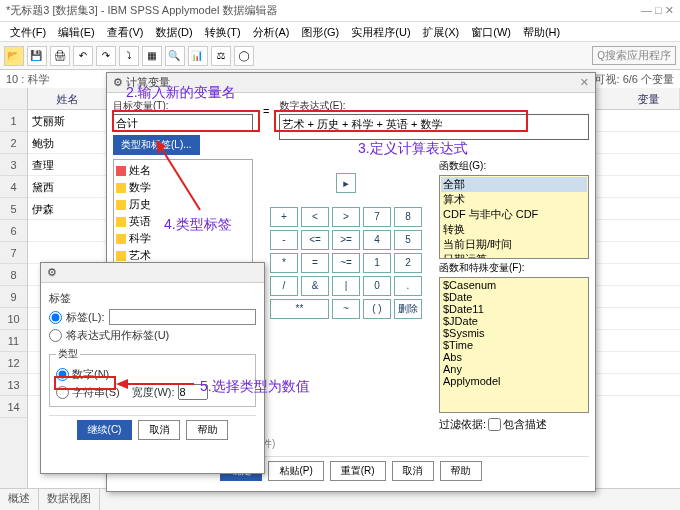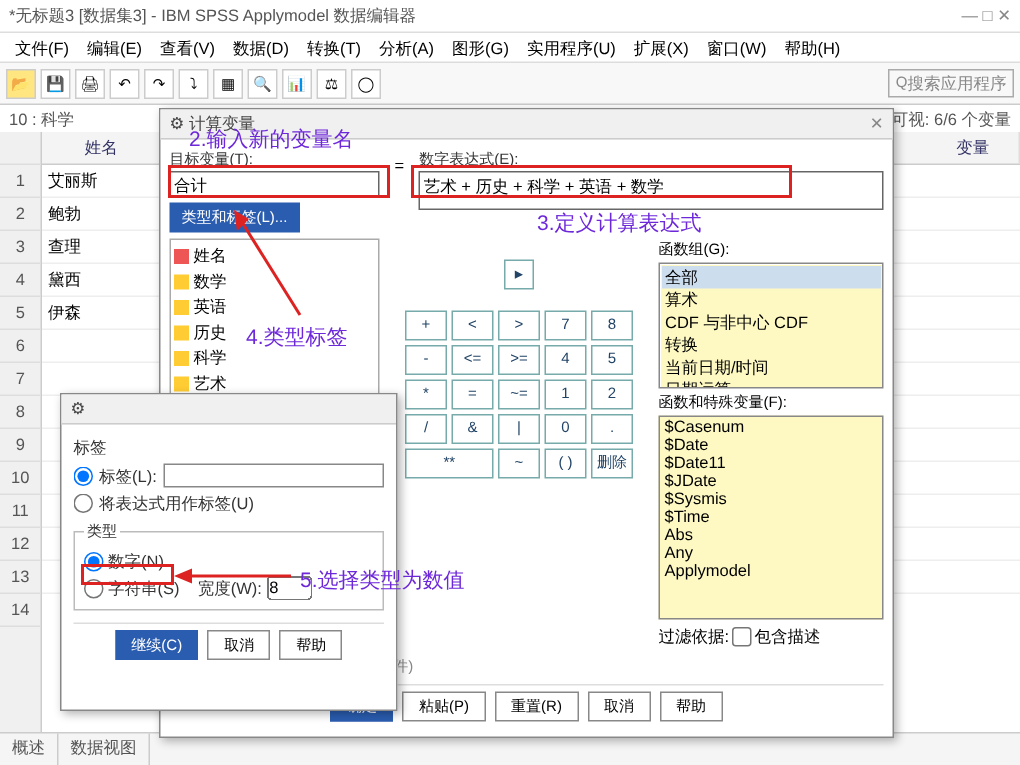--- a/index.html
+++ b/index.html
@@ -209,25 +209,25 @@
         <div>
             <span class="vico nom"></span>
             <span>姓名</span>
           </div>
         <div>
             <span class="vico sc"></span>
             <span>数学</span>
           </div>
         <div>
             <span class="vico sc"></span>
+            <span>历史</span>
+          </div>
+        <div>
+            <span class="vico sc"></span>
             <span>英语</span>
-          </div>
-        <div>
-            <span class="vico sc"></span>
-            <span>历史</span>
           </div>
         <div>
             <span class="vico sc"></span>
             <span>科学</span>
           </div>
         <div>
             <span class="vico sc"></span>
             <span>艺术</span>
           </div>
       </div>

